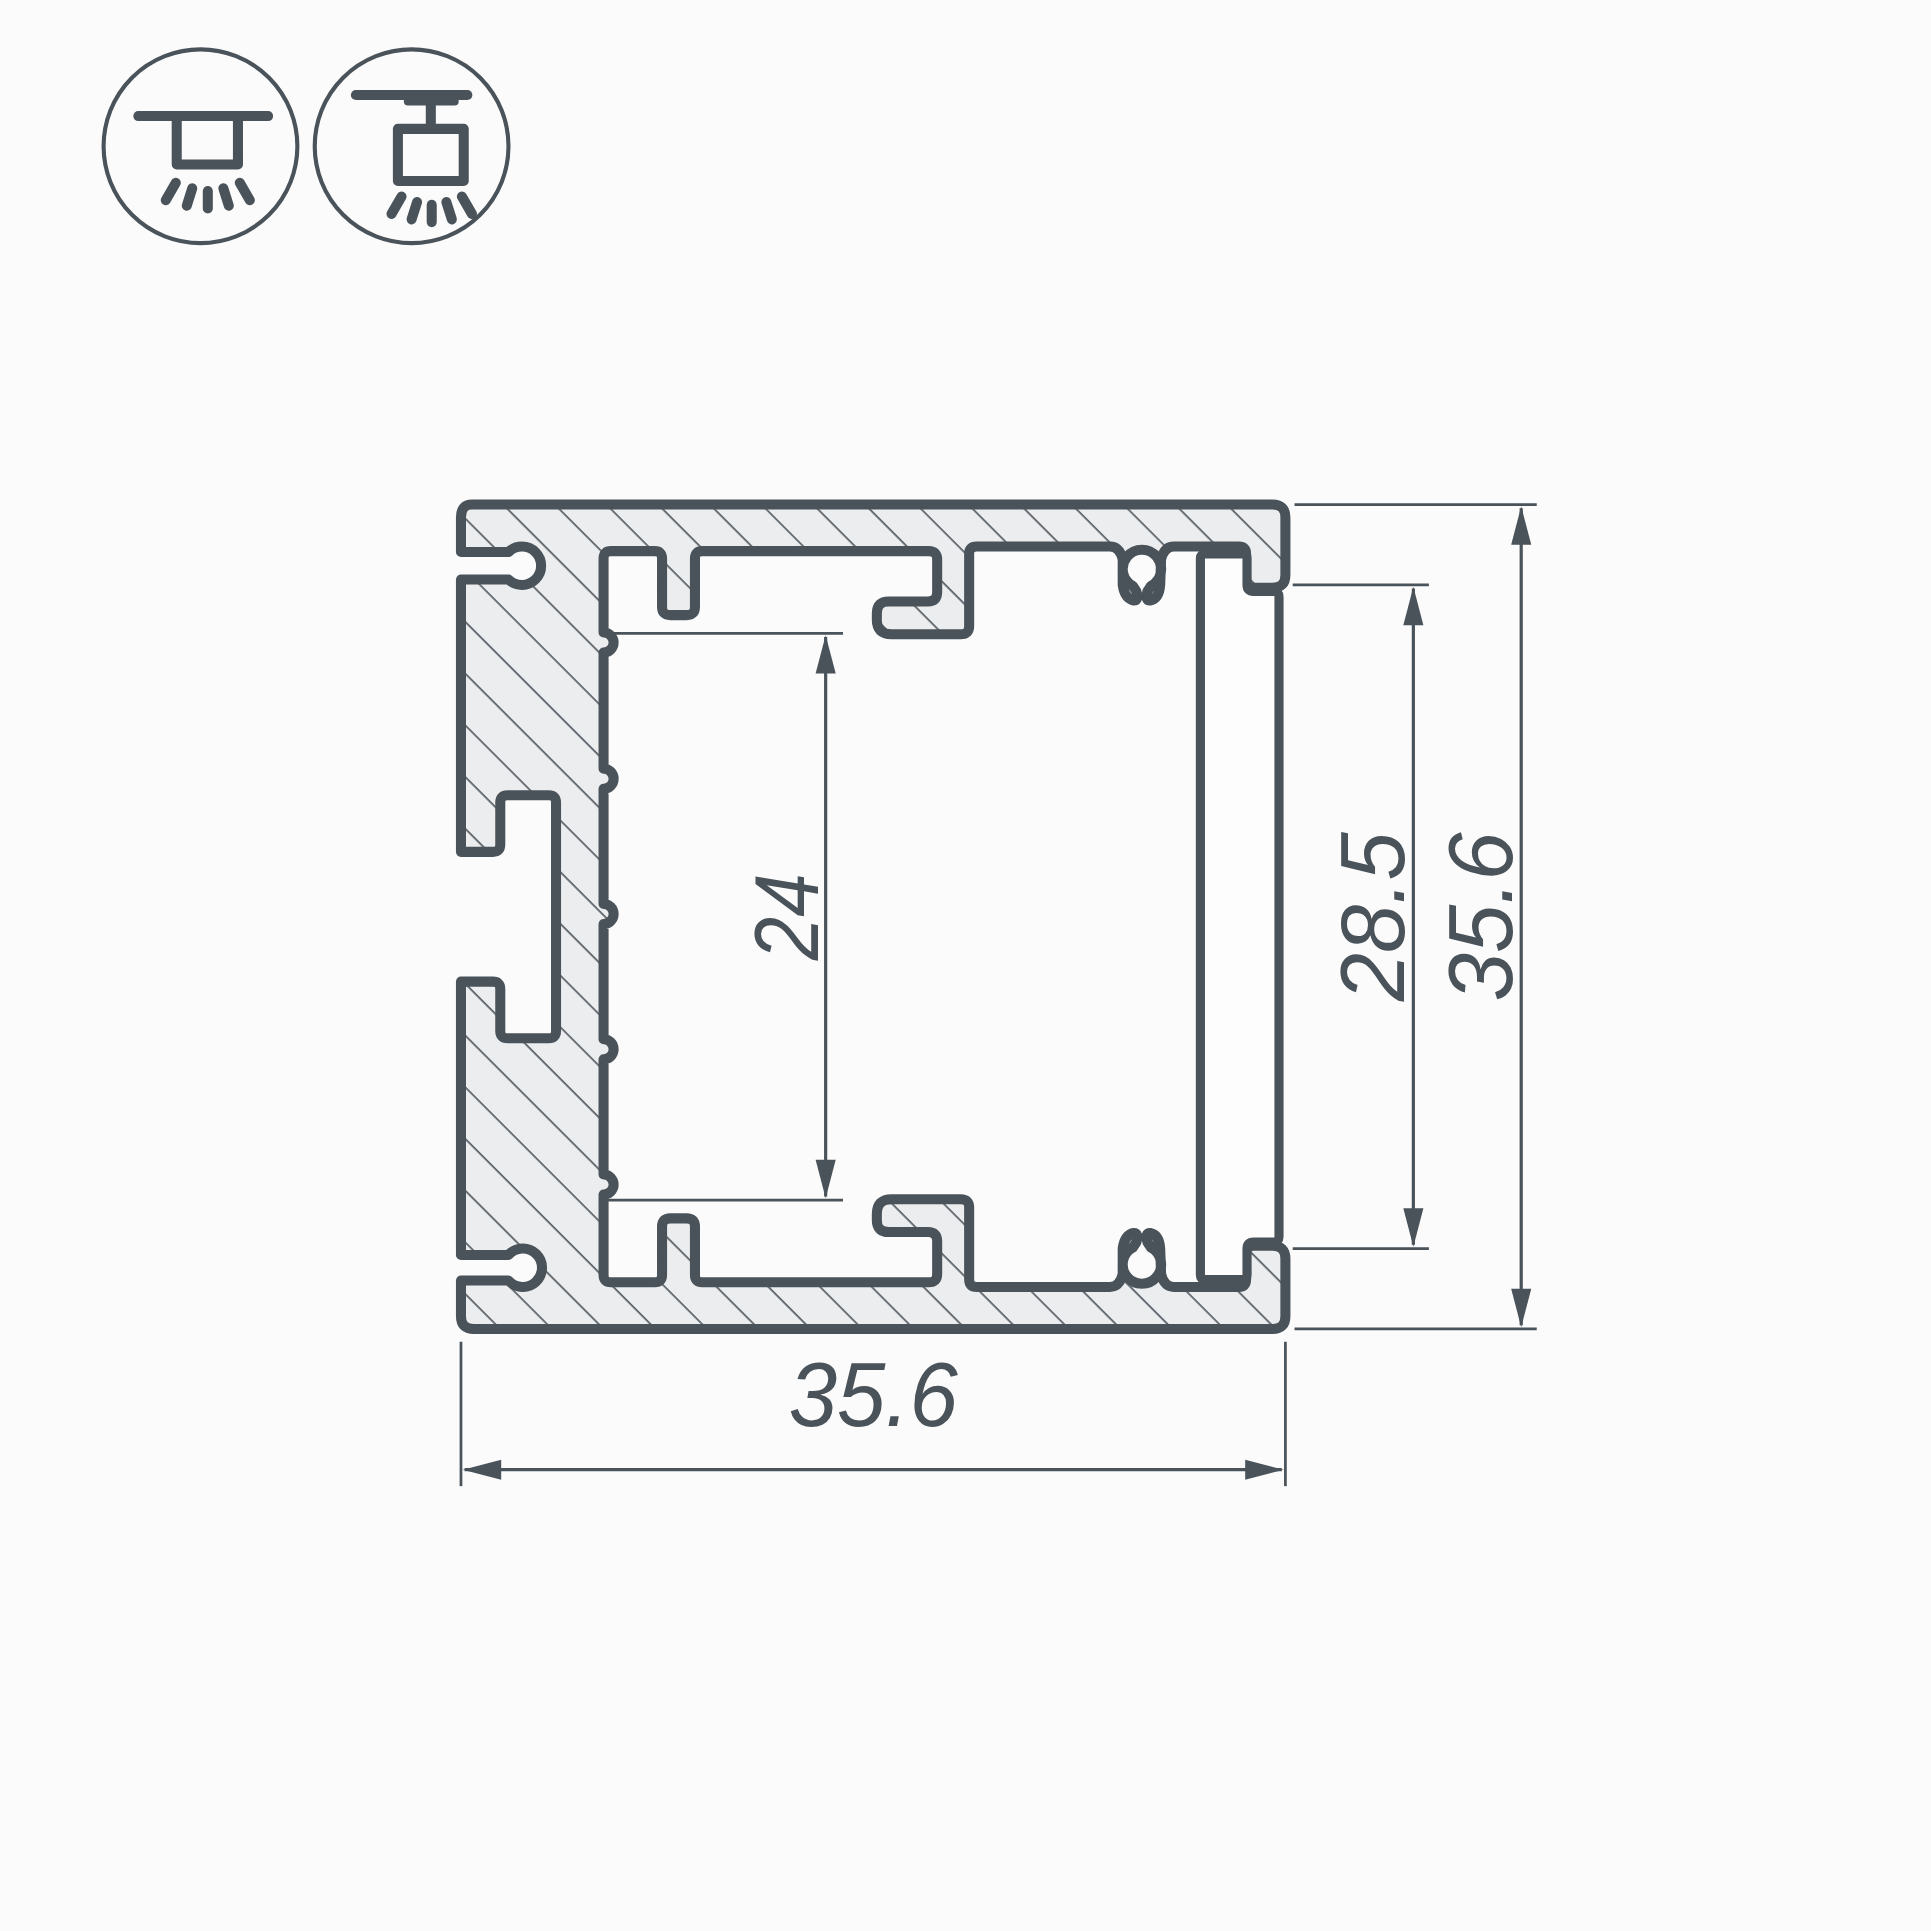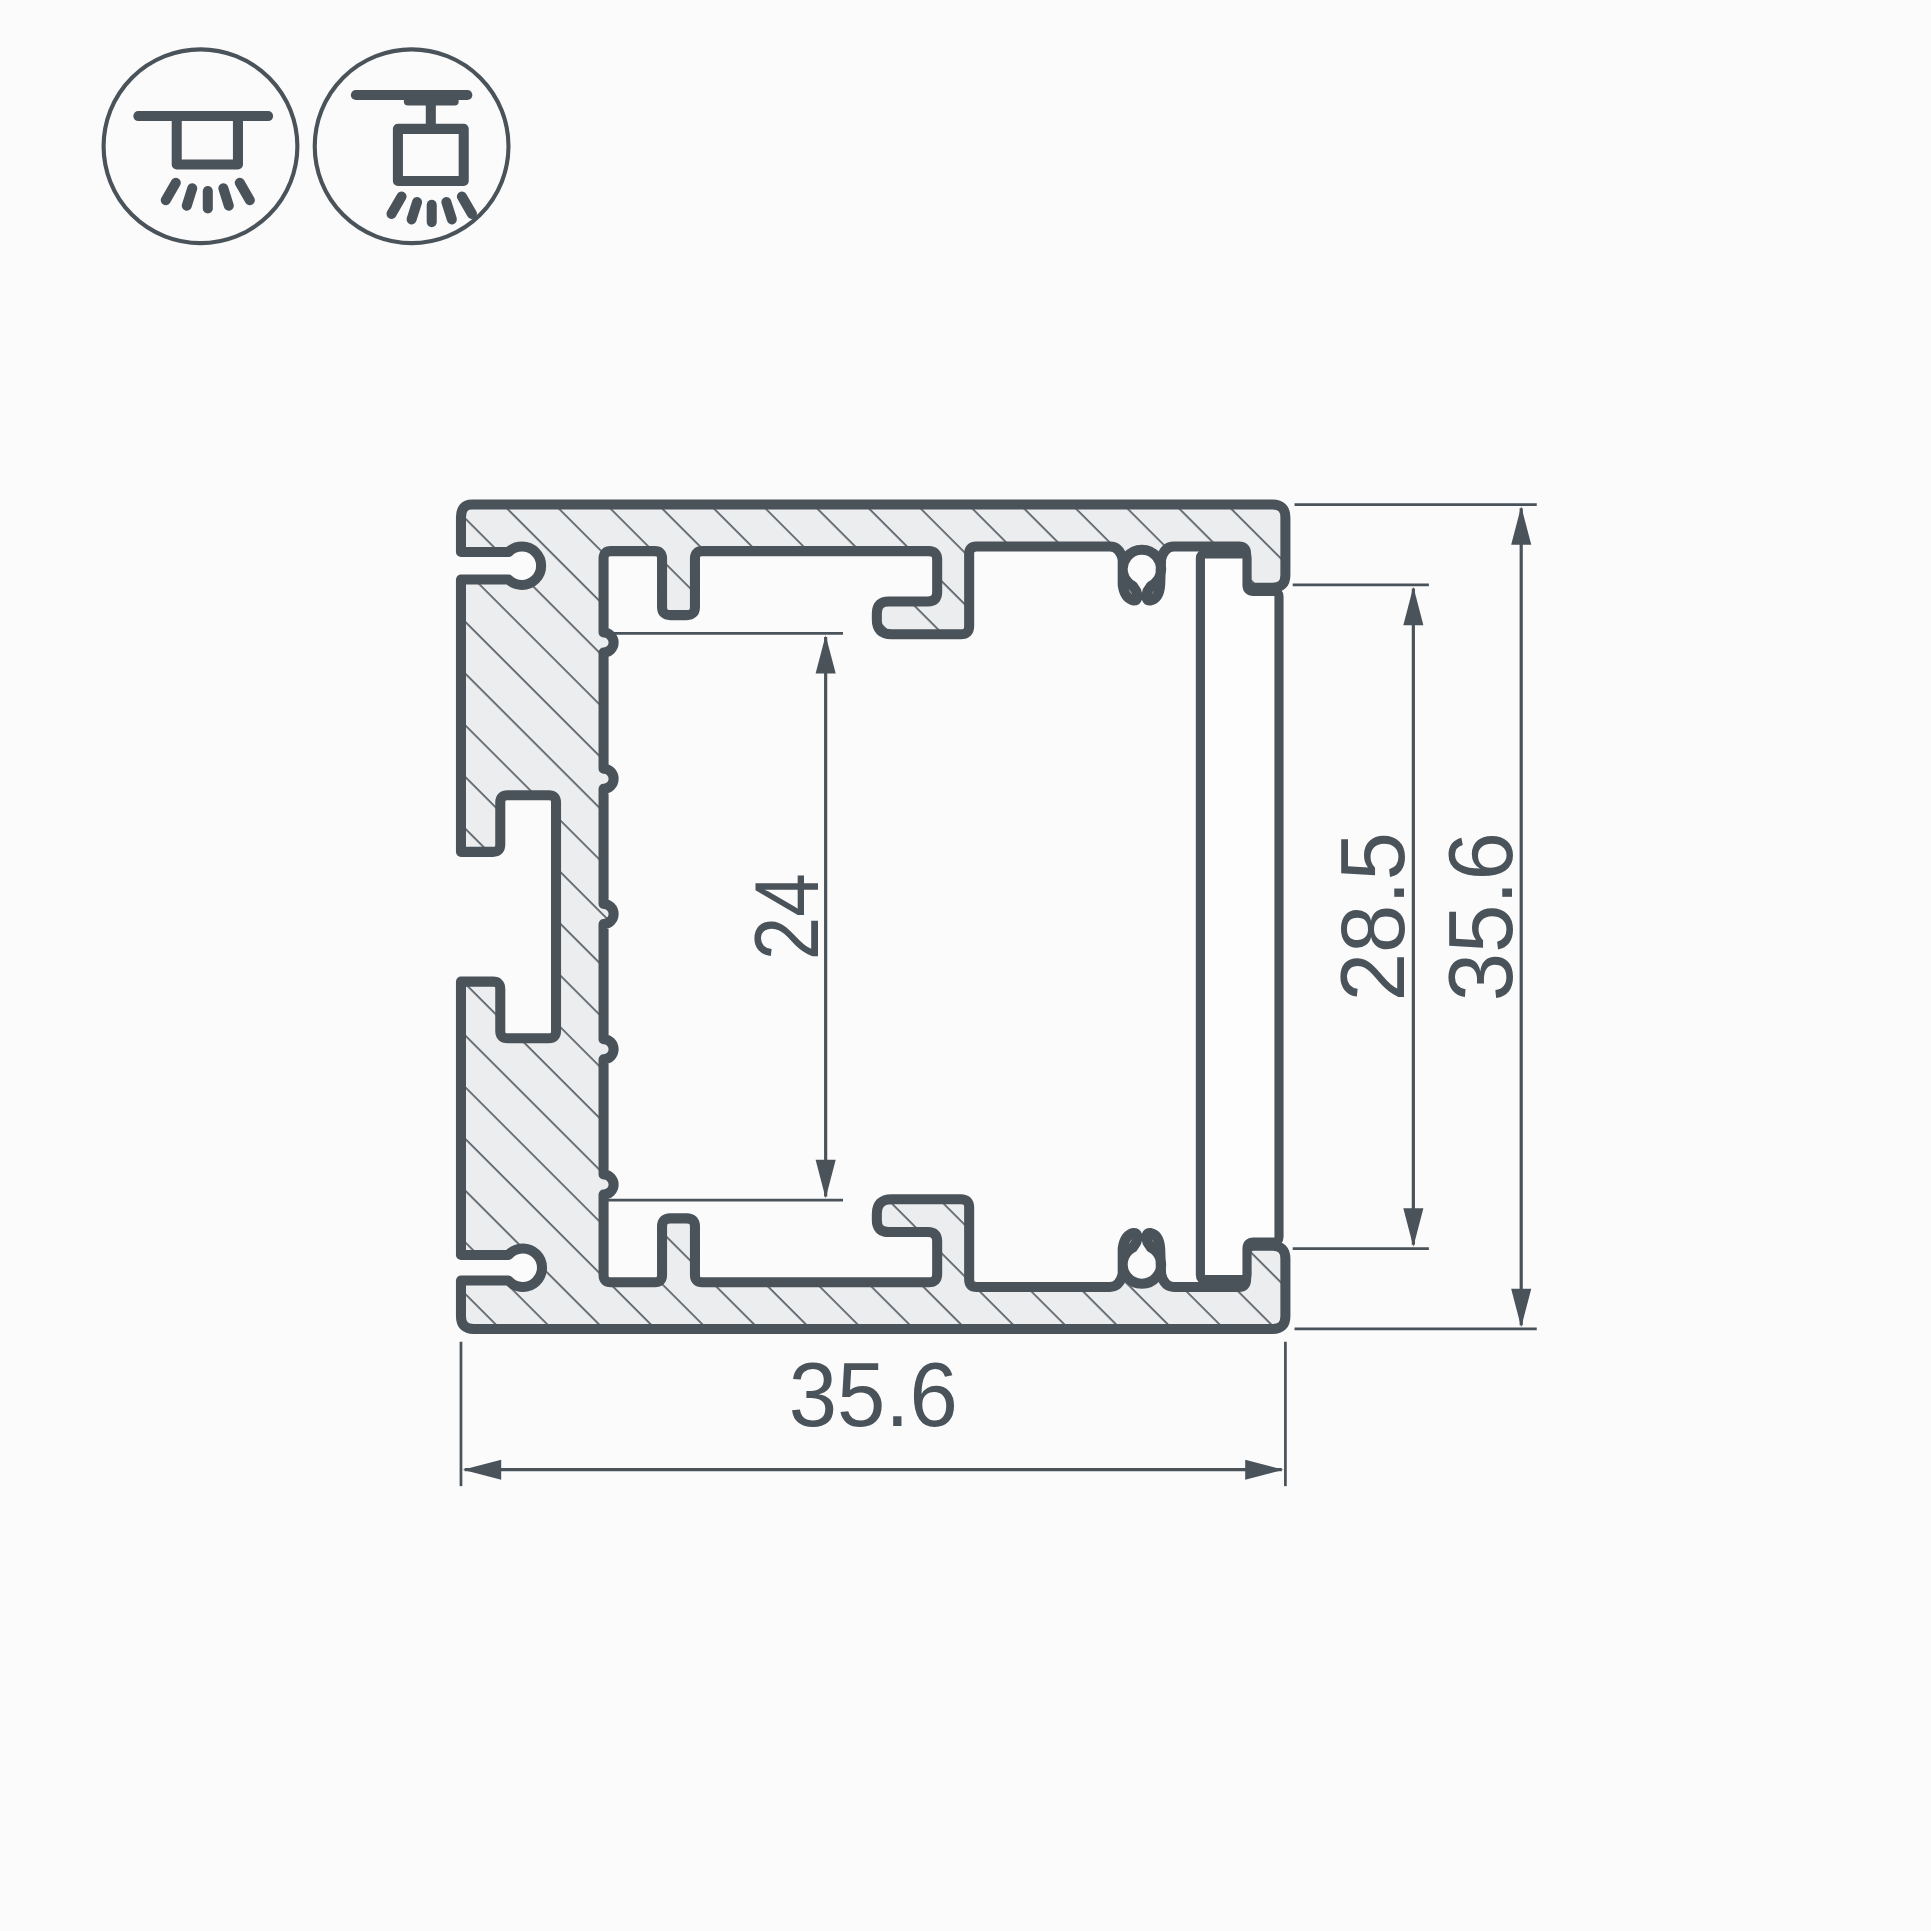--- a/index.html
+++ b/index.html
@@ -2,21 +2,21 @@
 <html style="--line: #4A535A; --hatch-fill: #ECEDEE; --background: #FBFBFC; --plate-fill: #FDFDFE;"><head>
 <meta charset="utf-8">
 <style>
   :root{
     --line:#4A535A;
     --hatch-fill:#ECEDEE;
     --background:#FBFBFC;
     --plate-fill:#FDFDFE;
   }
   html,body{margin:0;padding:0;background:var(--background);}
-  .stage{width:1931px;height:1828px;position:relative;background:var(--background);}
+  .stage{width:1931px;height:1828px;position:relative;background:var(--background);font-style:italic;}
   svg{display:block;width:100%;height:100%;}
   .al-outline{fill:url(#hatch);stroke:var(--line);stroke-width:11;stroke-linejoin:round;}
   .hatch-bg{fill:var(--hatch-fill);}
   .hatch-line{stroke:var(--line);stroke-width:4;opacity:.92;}
   .plate{fill:var(--plate-fill);stroke:var(--line);stroke-width:10;stroke-linejoin:round;}
   .ext{stroke:var(--line);stroke-width:3;fill:none;}
   .dim{stroke:var(--line);stroke-width:3.5;fill:none;}
   .arrow{fill:var(--line);stroke:none;}
   .dimtext{fill:var(--line);font-family:"Liberation Sans",sans-serif;font-size:100px;}
   .icon-circle{fill:none;stroke:var(--line);stroke-width:4.5;}

